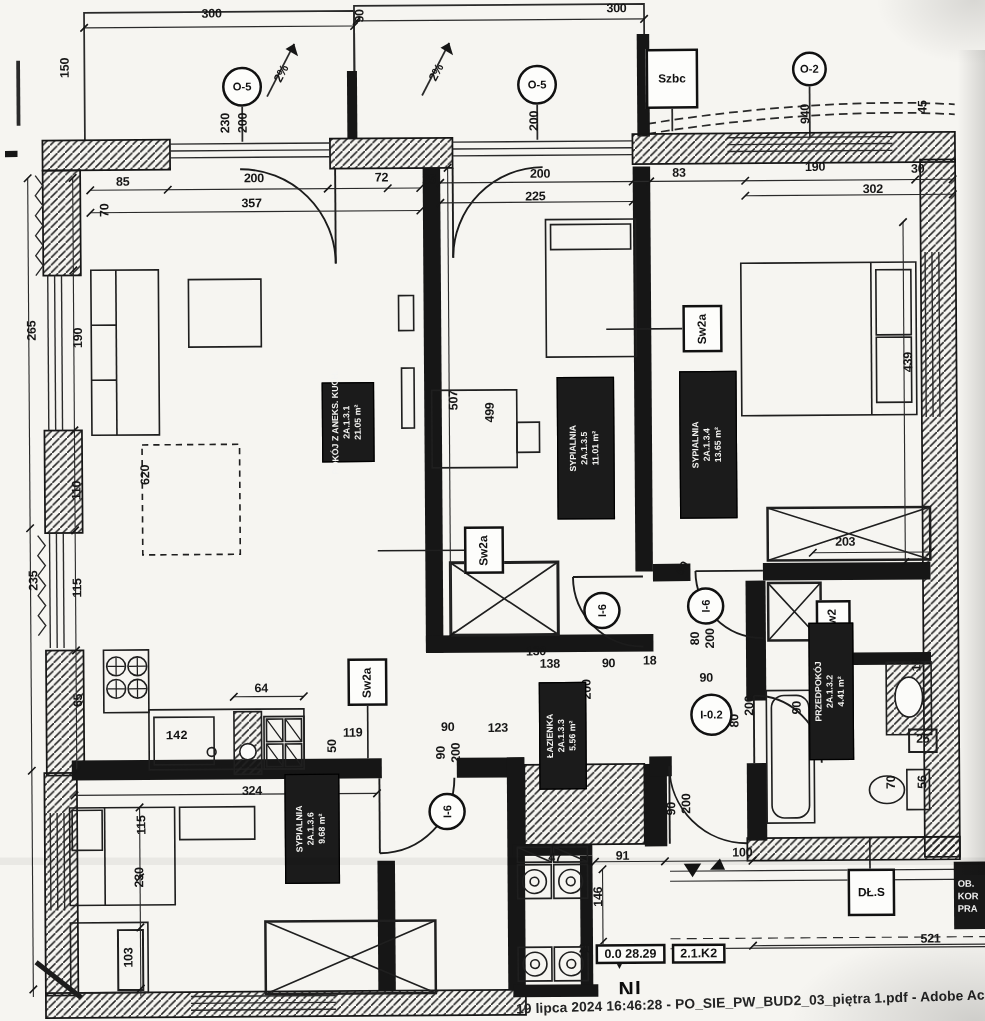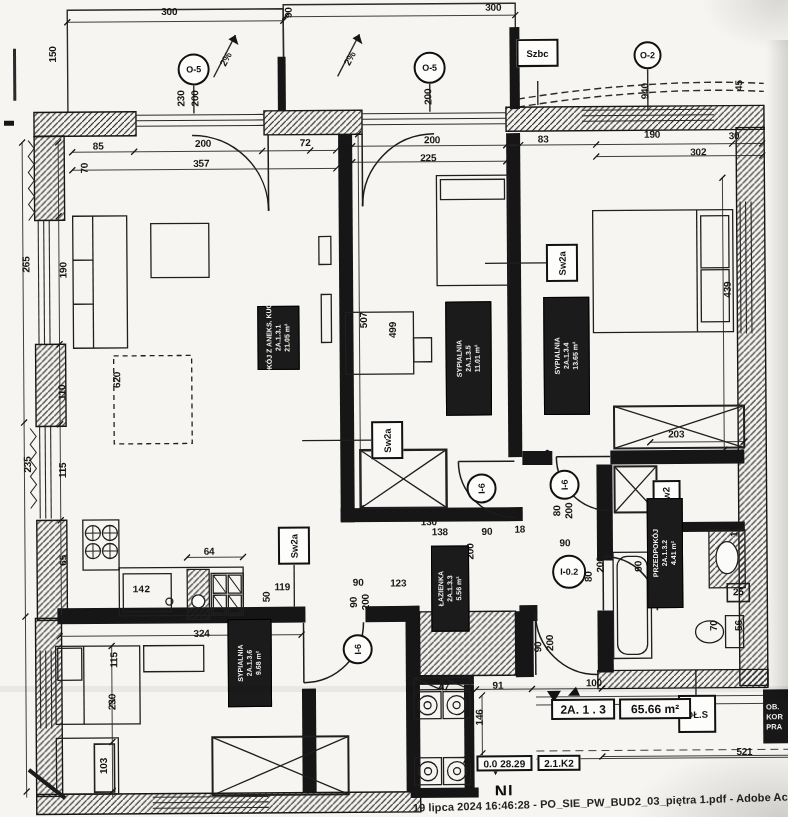--- a/index.html
+++ b/index.html
@@ -353,21 +353,21 @@
         <div class="dim" style="left: 110px; top: 700px; transform: translate(-50%, -50%) rotate(-90deg);">230</div>
         <div class="dim" style="left: 101px; top: 764px; transform: translate(-50%, -50%) rotate(-90deg);">103</div>
         <div class="dim" style="left: 442px; top: 687px; transform: translate(-50%, -50%) rotate(0deg);">47</div>
         <div class="dim" style="left: 496px; top: 686px; transform: translate(-50%, -50%) rotate(0deg);">91</div>
         <div class="dim" style="left: 562px; top: 684px; transform: translate(-50%, -50%) rotate(0deg); margin-left: 30px;">100</div>
         <div class="dim" style="left: 477px; top: 718px; transform: translate(-50%, -50%) rotate(-90deg);">146</div>
         <div class="dim" style="left: 466px; top: 760px; transform: translate(-50%, -50%) rotate(0deg);">20</div>
         <div class="dim" style="left: 742px; top: 754px; transform: translate(-50%, -50%) rotate(0deg);">521</div>
         <div class="dim" style="left: 548px; top: 644px; transform: translate(-50%, -50%) rotate(-90deg);">200</div>
         <div class="dim" style="left: 536px; top: 648px; transform: translate(-50%, -50%) rotate(-90deg);">90</div>
-        <div class="sqtag" style="left: 519px; top: 40px; width: 42px; height: 28px;">
+        <div class="sqtag" style="left: 519px; top: 40px; width: 42px; height: 48px;">
           <span>Szbc</span>
         </div>
         <div class="sqtag" style="left: 547px; top: 245px; width: 32px; height: 38px;">
           <span style="transform: rotate(-90deg);">Sw2a</span>
         </div>
         <div class="sqtag" style="left: 371px; top: 421px; width: 32px; height: 38px;">
           <span style="transform: rotate(-90deg);">Sw2a</span>
         </div>
         <div class="sqtag" style="left: 277px; top: 526px; width: 32px; height: 38px;">
           <span style="transform: rotate(-90deg);">Sw2a</span>
@@ -437,24 +437,20 @@
         <div class="rlabel" style="left: 226px; top: 618px; width: 44px; height: 88px;">
           <div class="in" style="width: 88px; height: 44px; transform: translate(-50%, -50%) rotate(-90deg);">
             <span>SYPIALNIA</span>
             <span>2A.1.3.6</span>
             <span>9.68 m²</span>
           </div>
         </div>
       </div>
 
   
-  <div id="apt-tag">
-    <div class="cell u">2A. 1 . 3</div>
-    <div class="cell a">65.66 m²</div>
-  </div>
 
   <div id="edge-stamp">
     <span>OB.</span>
     <span>KOR</span>
     <span>PRA</span>
   </div>
 
   <div id="elev">
     <div class="b">
       <span>0.0</span>&nbsp;

